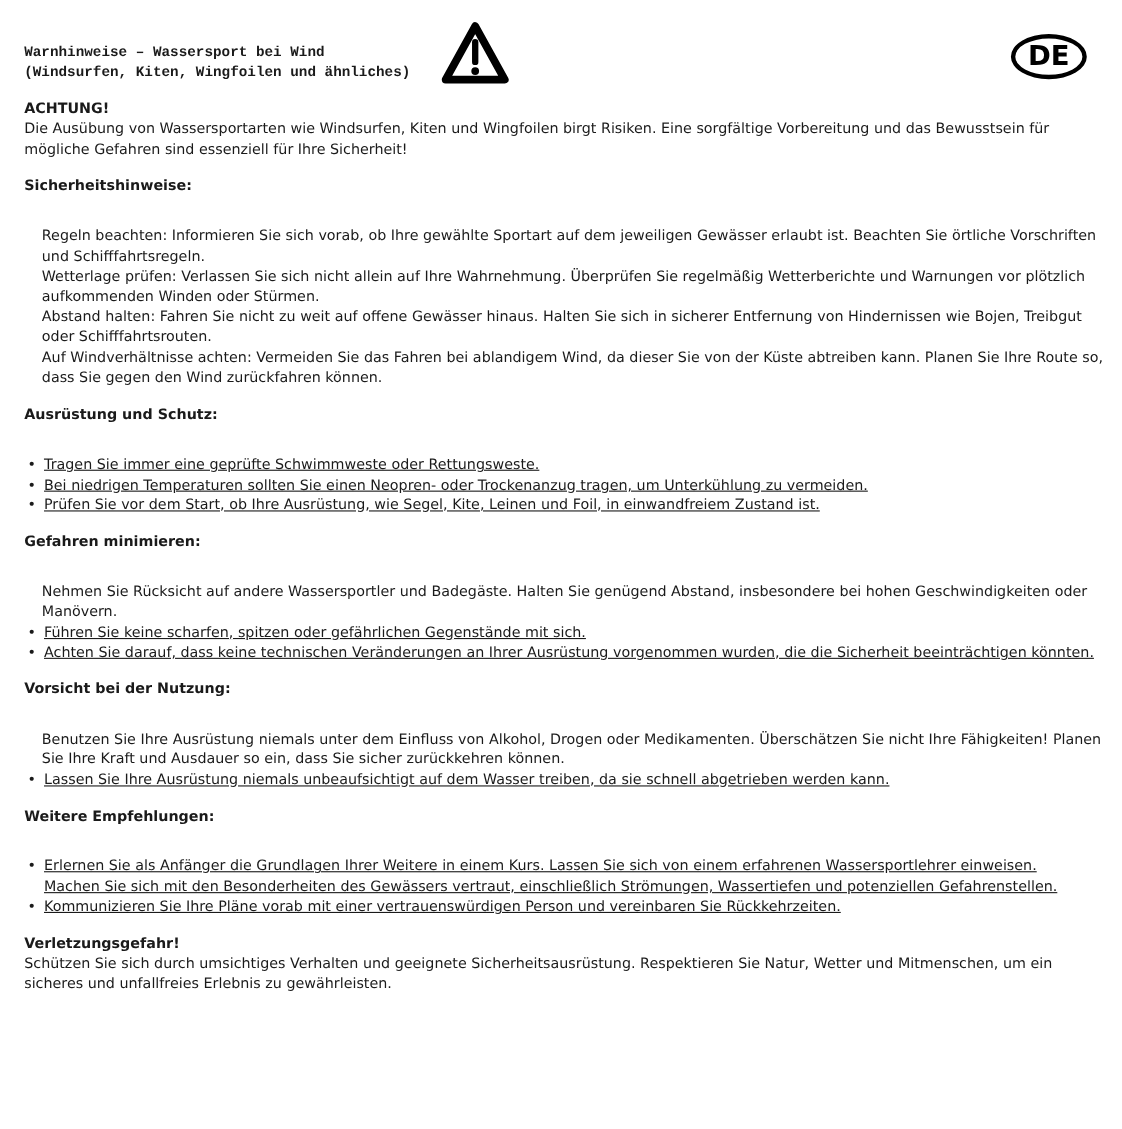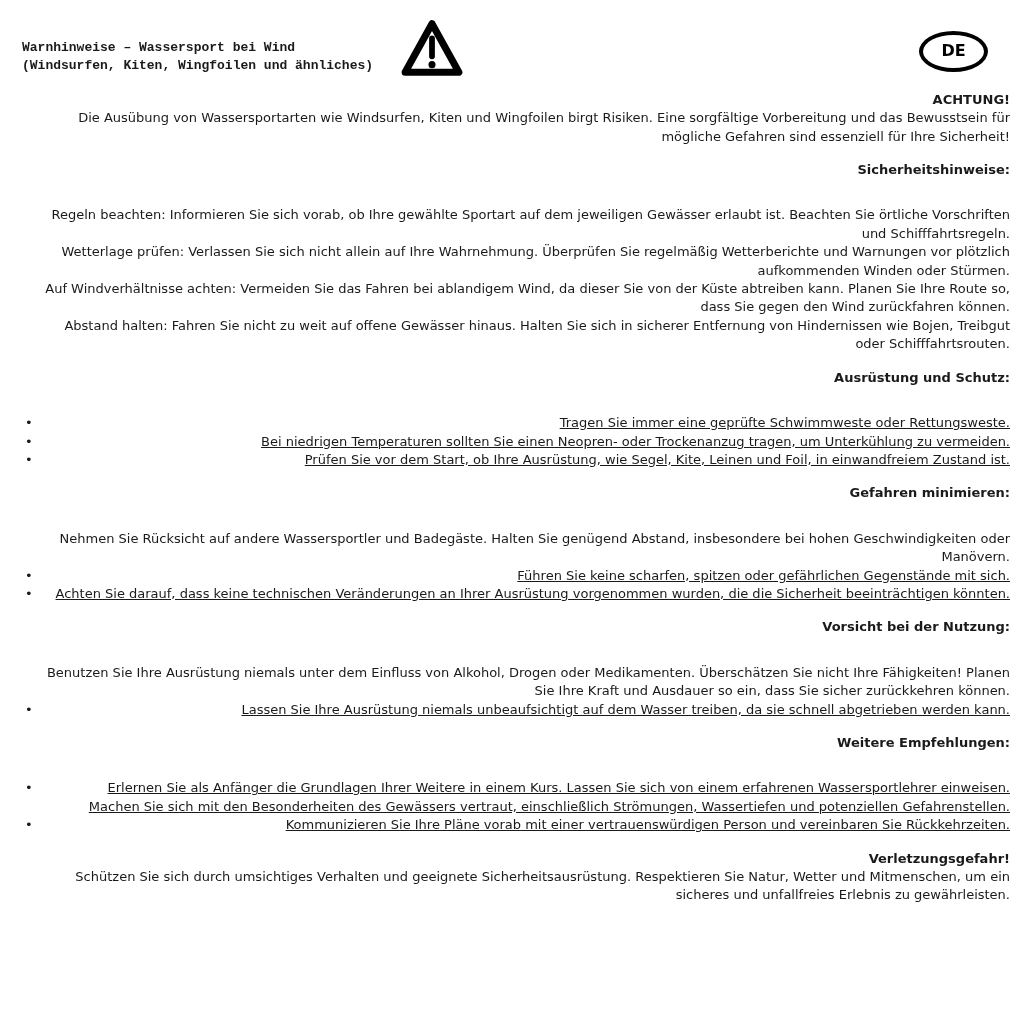--- a/index.html
+++ b/index.html
@@ -36,27 +36,27 @@
     top: 31px;
     width: 69px;
     height: 41px;
     border: 4px solid #000;
     border-radius: 50%;
     box-sizing: border-box;
     display: flex;
     align-items: center;
     justify-content: center;
     font-weight: bold;
-    font-size: 16px;
+    font-size: 25px;
     letter-spacing: 0px;
     color: #000;
   }
 
   
-  .sec { margin-top: 15px; text-align: right; }
+  .sec { margin-top: 15px; }
   .sec-heading { font-weight: bold; }
   .block { margin-top: 0; }
   .block.gap { margin-top: 27px; }
   .indent { padding-left: 16px; }
   .bullet-item {
     position: relative;
     padding-left: 18px;
     text-decoration: underline;
   }
   .bullet-item::before {
@@ -95,22 +95,22 @@
       <div class="block">
         <p>Die Ausübung von Wassersportarten wie Windsurfen, Kiten und Wingfoilen birgt Risiken. Eine sorgfältige Vorbereitung und das Bewusstsein für mögliche Gefahren sind essenziell für Ihre Sicherheit!</p>
       </div>
     </section>
 
     <section class="sec">
       <p class="sec-heading">Sicherheitshinweise:</p>
       <div class="block gap indent">
         <p>Regeln beachten: Informieren Sie sich vorab, ob Ihre gewählte Sportart auf dem jeweiligen Gewässer erlaubt ist. Beachten Sie örtliche Vorschriften und Schifffahrtsregeln.</p>
         <p>Wetterlage prüfen: Verlassen Sie sich nicht allein auf Ihre Wahrnehmung. Überprüfen Sie regelmäßig Wetterberichte und Warnungen vor plötzlich aufkommenden Winden oder Stürmen.</p>
+        <p>Abstand halten: Fahren Sie nicht zu weit auf offene Gewässer hinaus. Halten Sie sich in sicherer Entfernung von Hindernissen wie Bojen, Treibgut oder Schifffahrtsrouten.</p>
         <p>Auf Windverhältnisse achten: Vermeiden Sie das Fahren bei ablandigem Wind, da dieser Sie von der Küste abtreiben kann. Planen Sie Ihre Route so, dass Sie gegen den Wind zurückfahren können.</p>
-        <p>Abstand halten: Fahren Sie nicht zu weit auf offene Gewässer hinaus. Halten Sie sich in sicherer Entfernung von Hindernissen wie Bojen, Treibgut oder Schifffahrtsrouten.</p>
       </div>
     </section>
 
     <section class="sec">
       <p class="sec-heading">Ausrüstung und Schutz:</p>
       <div class="block gap">
         <div class="bullet-item">
           <p>Tragen Sie immer eine geprüfte Schwimmweste oder Rettungsweste.</p>
         </div>
         <div class="bullet-item">

